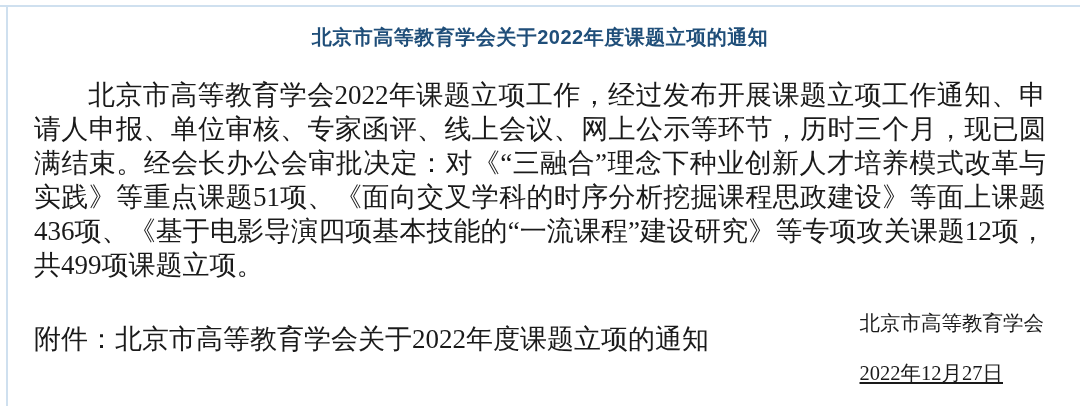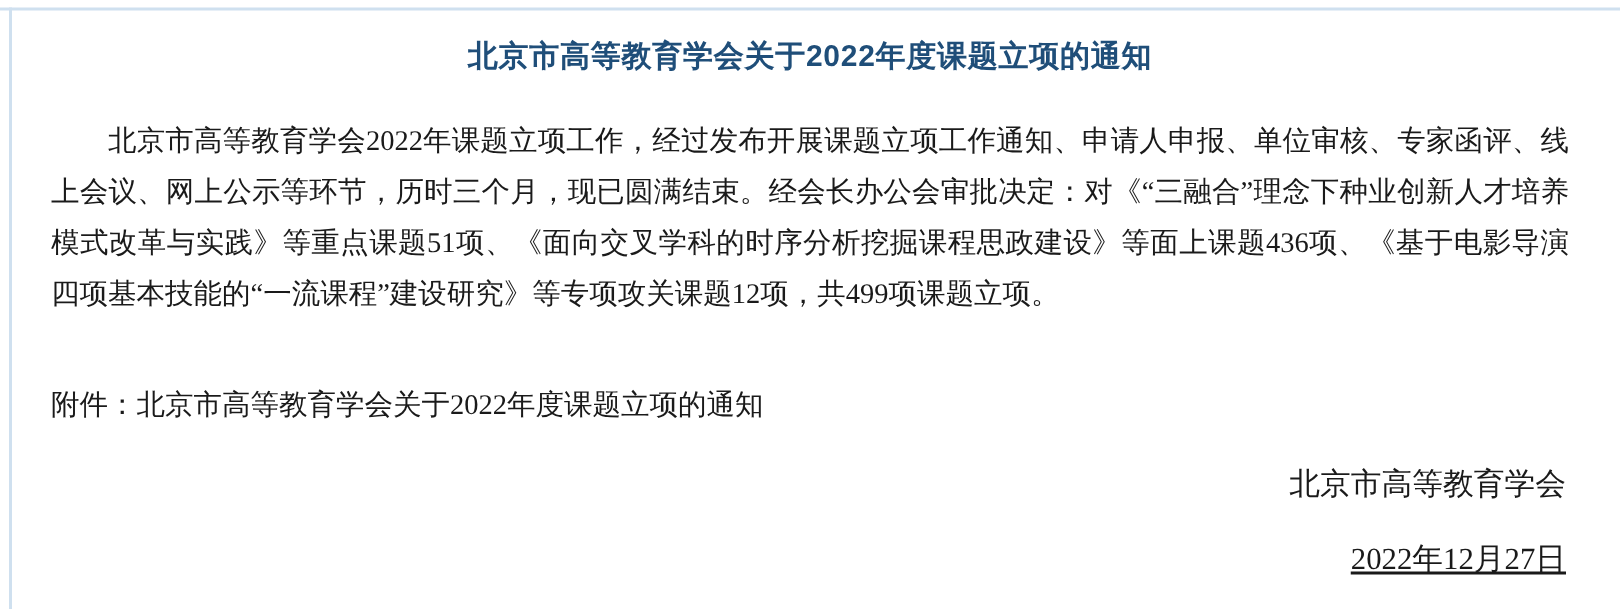--- a/index.html
+++ b/index.html
@@ -49,38 +49,38 @@
     letter-spacing: 0.5px;
     color: #1f4e79;
   }
   .body-wrap {
     position: absolute;
     left: 34px;
     top: 78px;
     width: 1012px;
   }
   .para {
-    font-size: 19px;
+    font-size: 27px;
     line-height: 34px;
     color: #1a1a1a;
     text-align: justify;
     text-justify: inter-ideograph;
     margin: 0;
   }
   .para-main {
     text-indent: 2em;
   }
   .para-attach {
     margin-top: 40px;
   }
   .sign-block {
     position: absolute;
     right: 36px;
     top: 306px;
-    text-align: right;
+    text-align: left;
   }
   .sign-org {
     font-size: 20.5px;
     line-height: 34px;
     color: #1a1a1a;
   }
   .sign-date {
     font-size: 20.5px;
     line-height: 34px;
     color: #1a1a1a;

